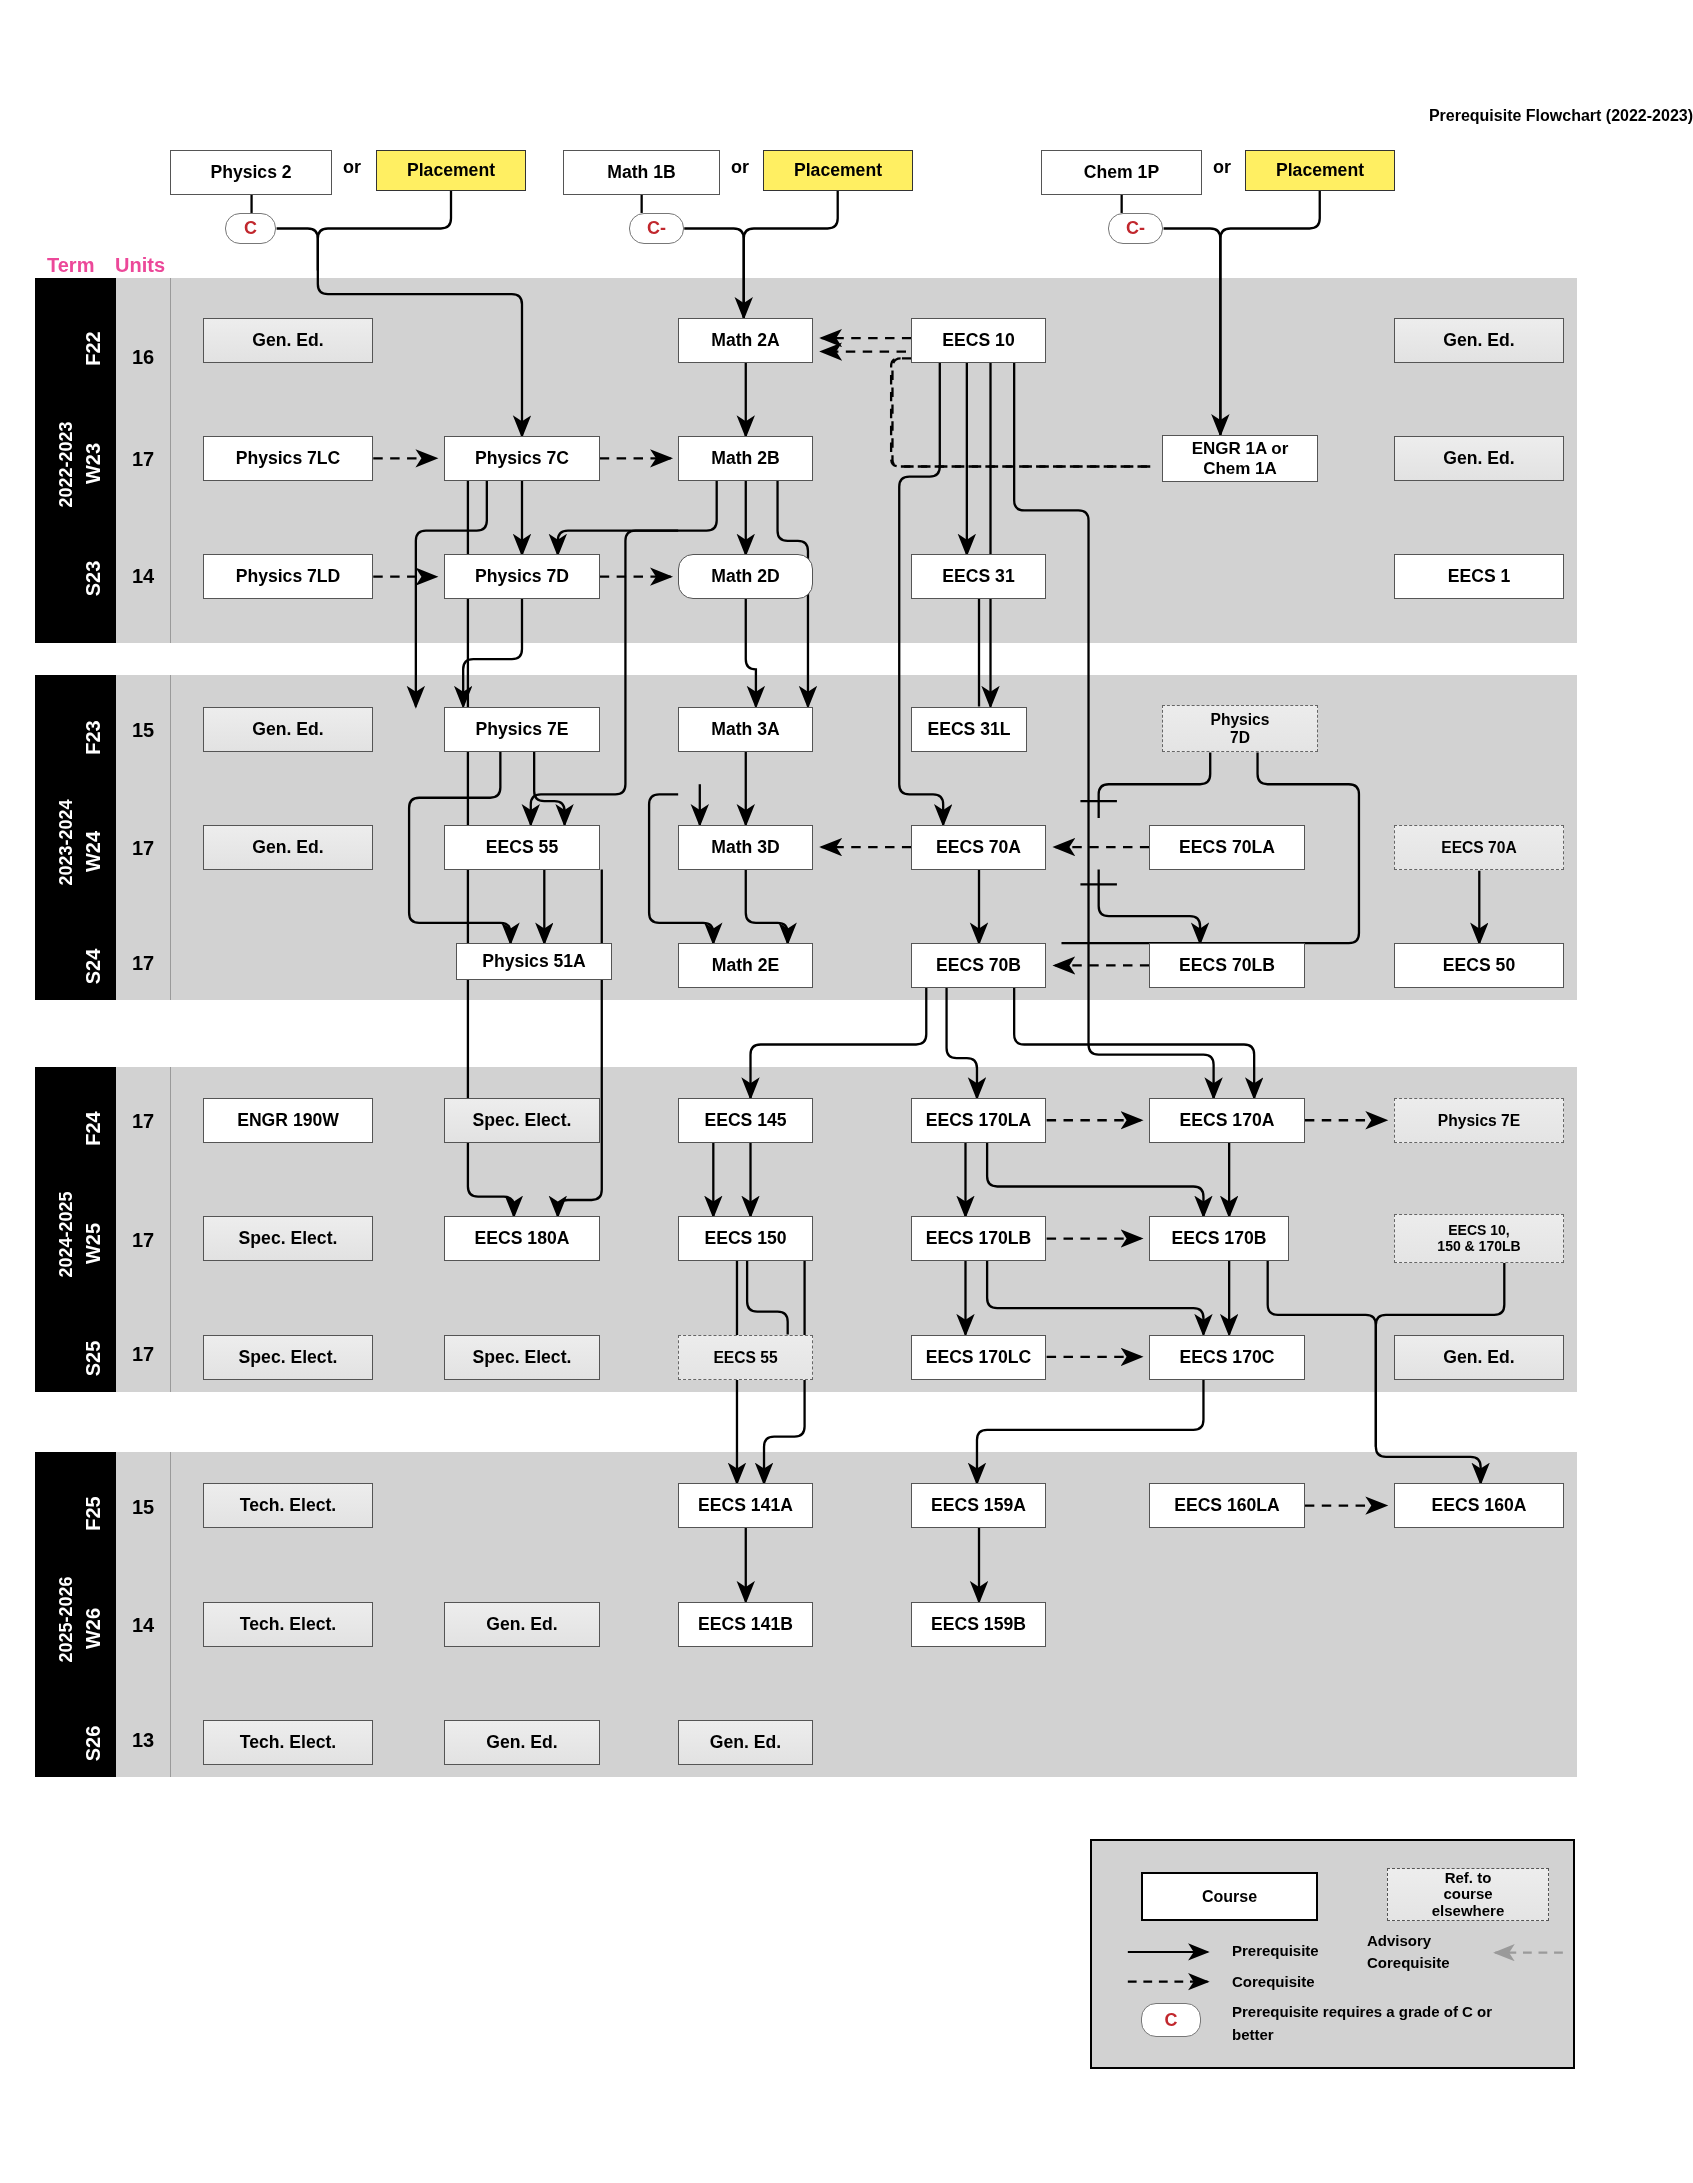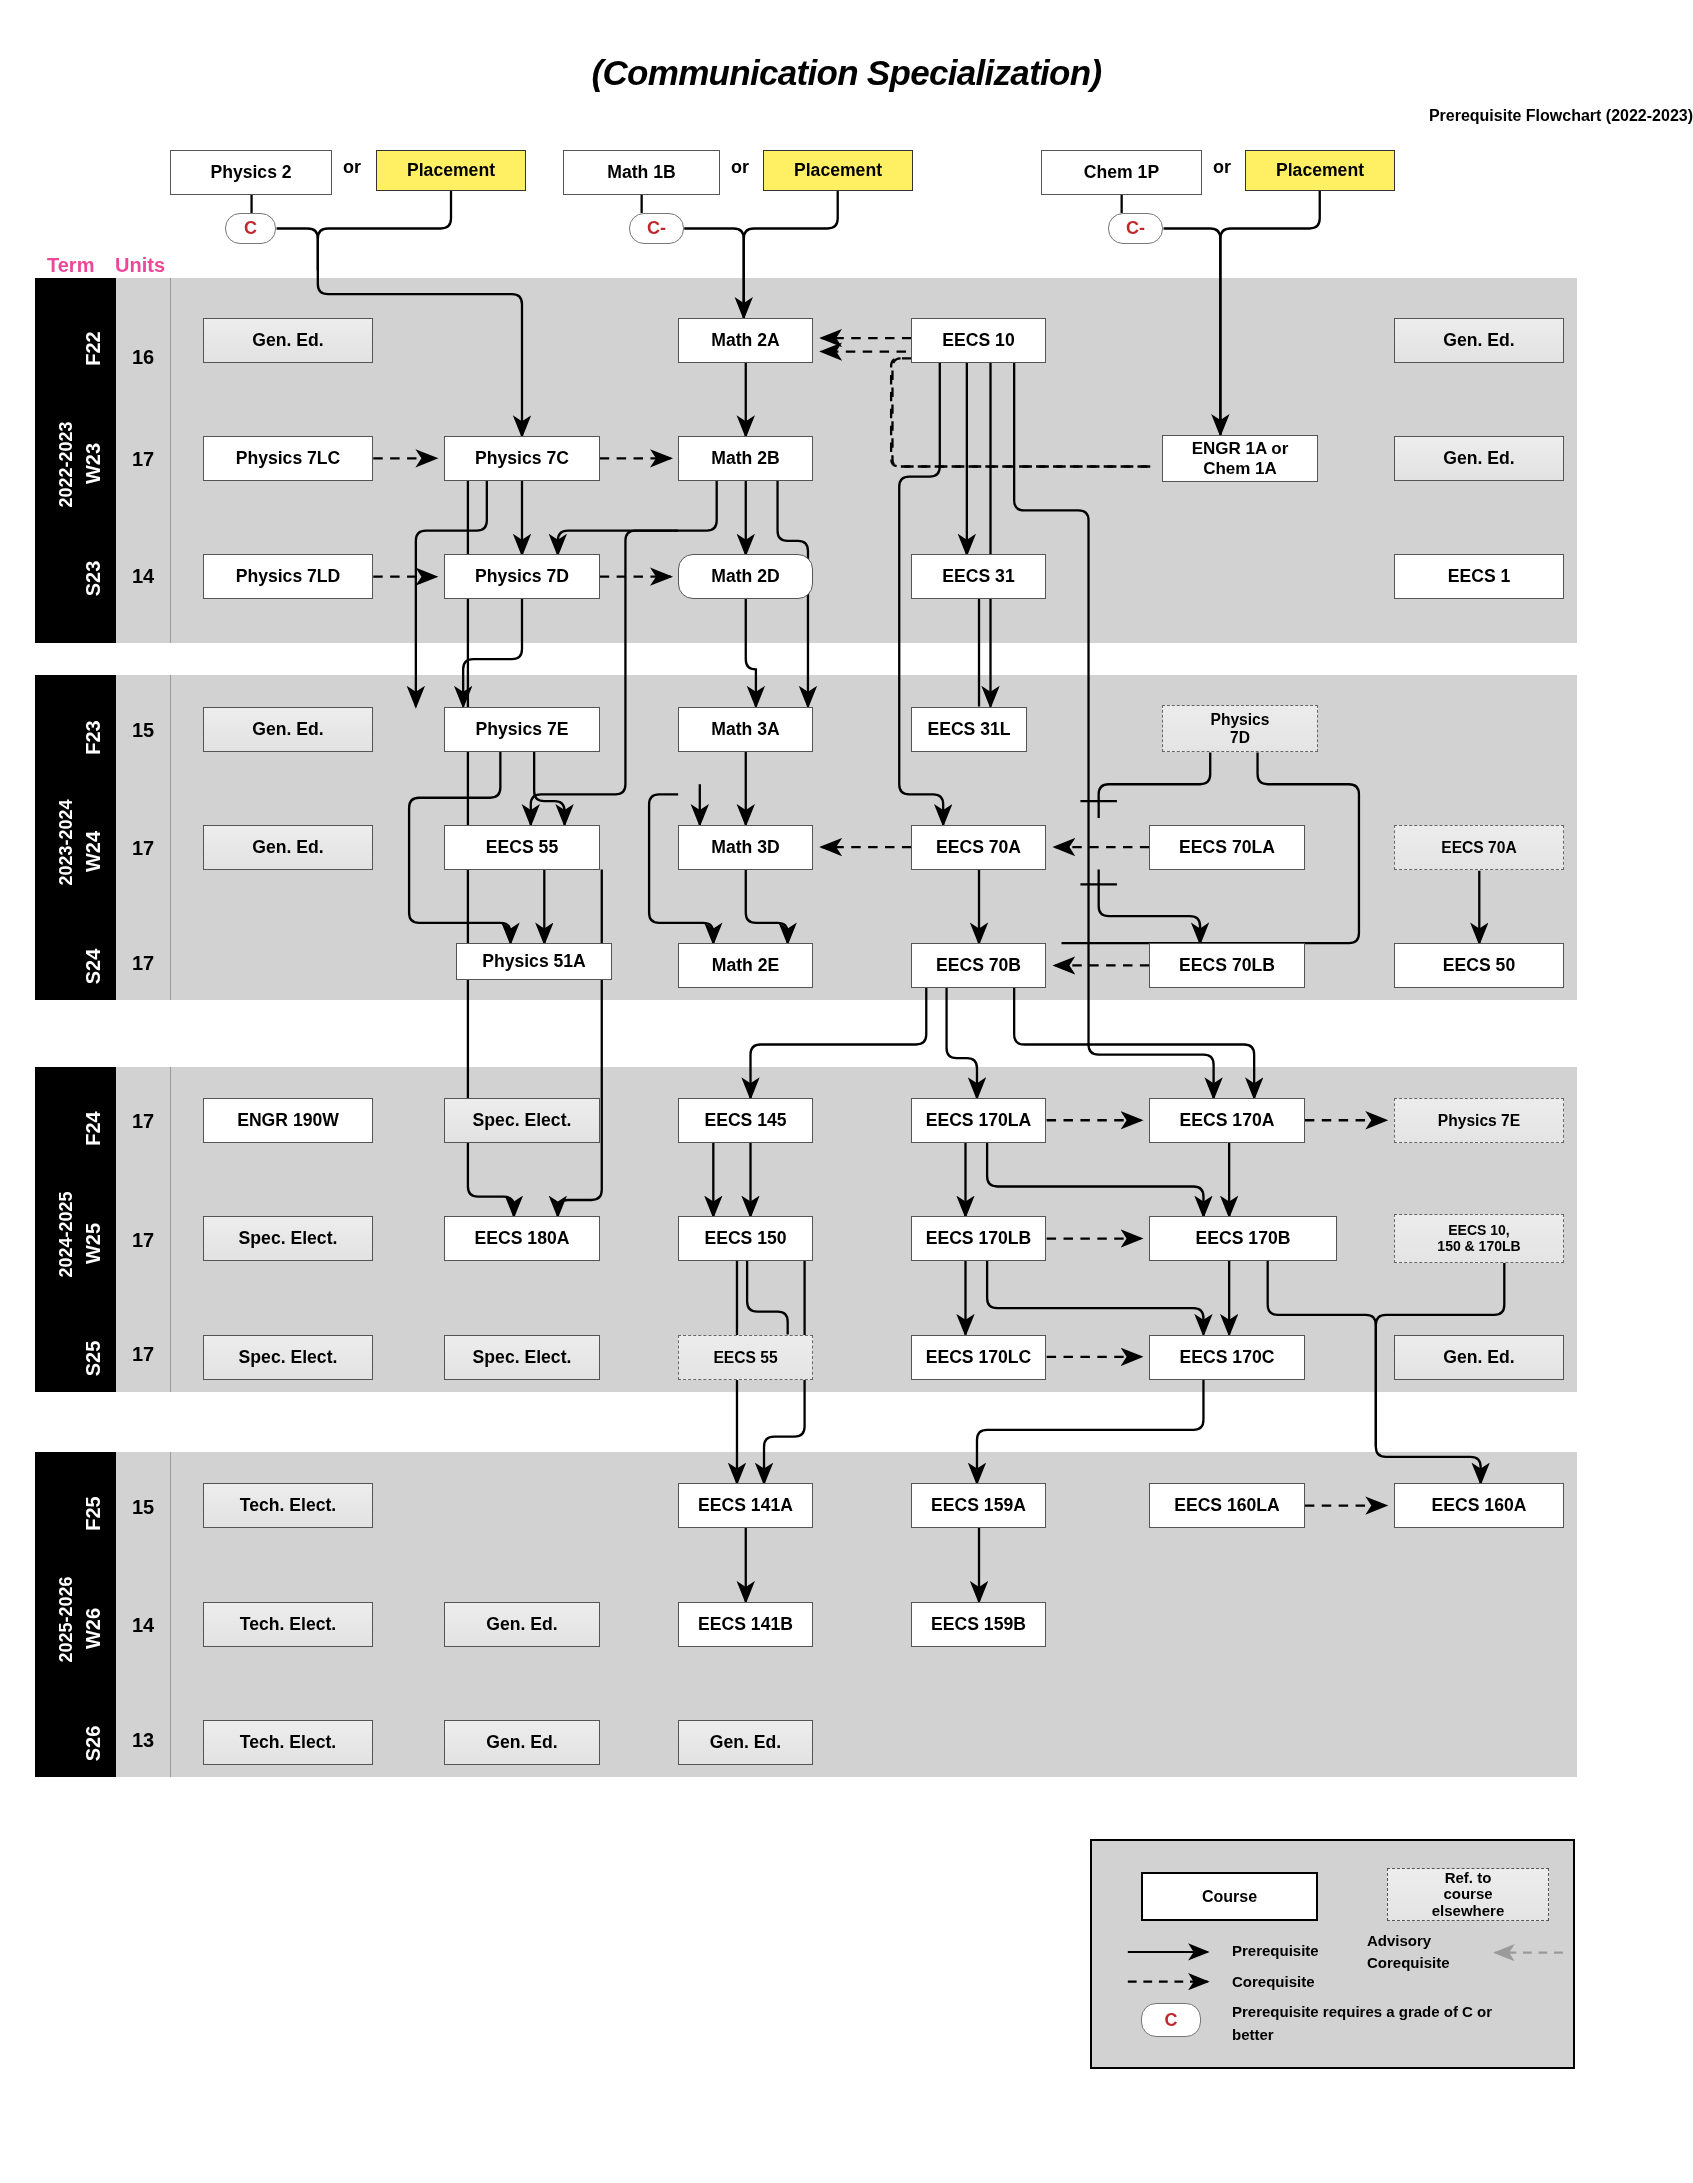--- a/index.html
+++ b/index.html
@@ -51,21 +51,20 @@
   .legend{position:absolute;box-sizing:border-box;border:2px solid #000;background:#d2d2d2;z-index:8;}
   .lgtxt{position:absolute;font-weight:bold;font-size:15px;color:#000;line-height:1.2;z-index:9;}
   .lgbox{position:absolute;box-sizing:border-box;z-index:9;display:flex;align-items:center;
          justify-content:center;font-weight:bold;font-size:16px;}
 </style>
 </head>
 <body>
 
 <div id="root">
 
-  <div class="title1" style="top:53px;">(Communication Specialization)</div>
   <div class="title3" style="top:107px;">Prerequisite Flowchart (2022-2023)</div>
 
   <div class="box" style="left:170px;top:150px;width:162px;height:45px;">Physics 2</div>
   <div class="orlab" style="left:343px;top:157px;">or</div>
   <div class="box yellow" style="left:376px;top:150px;width:150px;height:41px;">Placement</div>
   <div class="grade" style="left:225px;top:213px;width:51px;height:31px;">C</div>
 
   <div class="box" style="left:563px;top:150px;width:157px;height:45px;">Math 1B</div>
   <div class="orlab" style="left:731px;top:157px;">or</div>
   <div class="box yellow" style="left:763px;top:150px;width:150px;height:41px;">Placement</div>
@@ -158,21 +157,21 @@
   <div class="box gray" style="left:444px;top:1098px;width:156px;height:45px;">Spec. Elect.</div>
   <div class="box" style="left:678px;top:1098px;width:135px;height:45px;">EECS 145</div>
   <div class="box" style="left:911px;top:1098px;width:135px;height:45px;">EECS 170LA</div>
   <div class="box" style="left:1149px;top:1098px;width:156px;height:45px;">EECS 170A</div>
   <div class="box dashed" style="left:1394px;top:1098px;width:170px;height:45px;">Physics 7E</div>
 
   <div class="box gray" style="left:203px;top:1216px;width:170px;height:45px;">Spec. Elect.</div>
   <div class="box" style="left:444px;top:1216px;width:156px;height:45px;">EECS 180A</div>
   <div class="box" style="left:678px;top:1216px;width:135px;height:45px;">EECS 150</div>
   <div class="box" style="left:911px;top:1216px;width:135px;height:45px;">EECS 170LB</div>
-  <div class="box" style="left:1149px;top:1216px;width:188px;height:45px;">EECS 170B</div>
+  <div class="box" style="left:1149px;top:1216px;width:140px;height:45px;">EECS 170B</div>
   <div class="box dashed" style="left:1394px;top:1214px;width:170px;height:49px;flex-direction:column;font-size:14px;">
     <span>EECS 10,</span>
     <span>150 &amp; 170LB</span>
   </div>
 
   <div class="box gray" style="left:203px;top:1335px;width:170px;height:45px;">Spec. Elect.</div>
   <div class="box gray" style="left:444px;top:1335px;width:156px;height:45px;">Spec. Elect.</div>
   <div class="box dashed" style="left:678px;top:1335px;width:135px;height:45px;">EECS 55</div>
   <div class="box" style="left:911px;top:1335px;width:135px;height:45px;">EECS 170LC</div>
   <div class="box" style="left:1149px;top:1335px;width:156px;height:45px;">EECS 170C</div>

